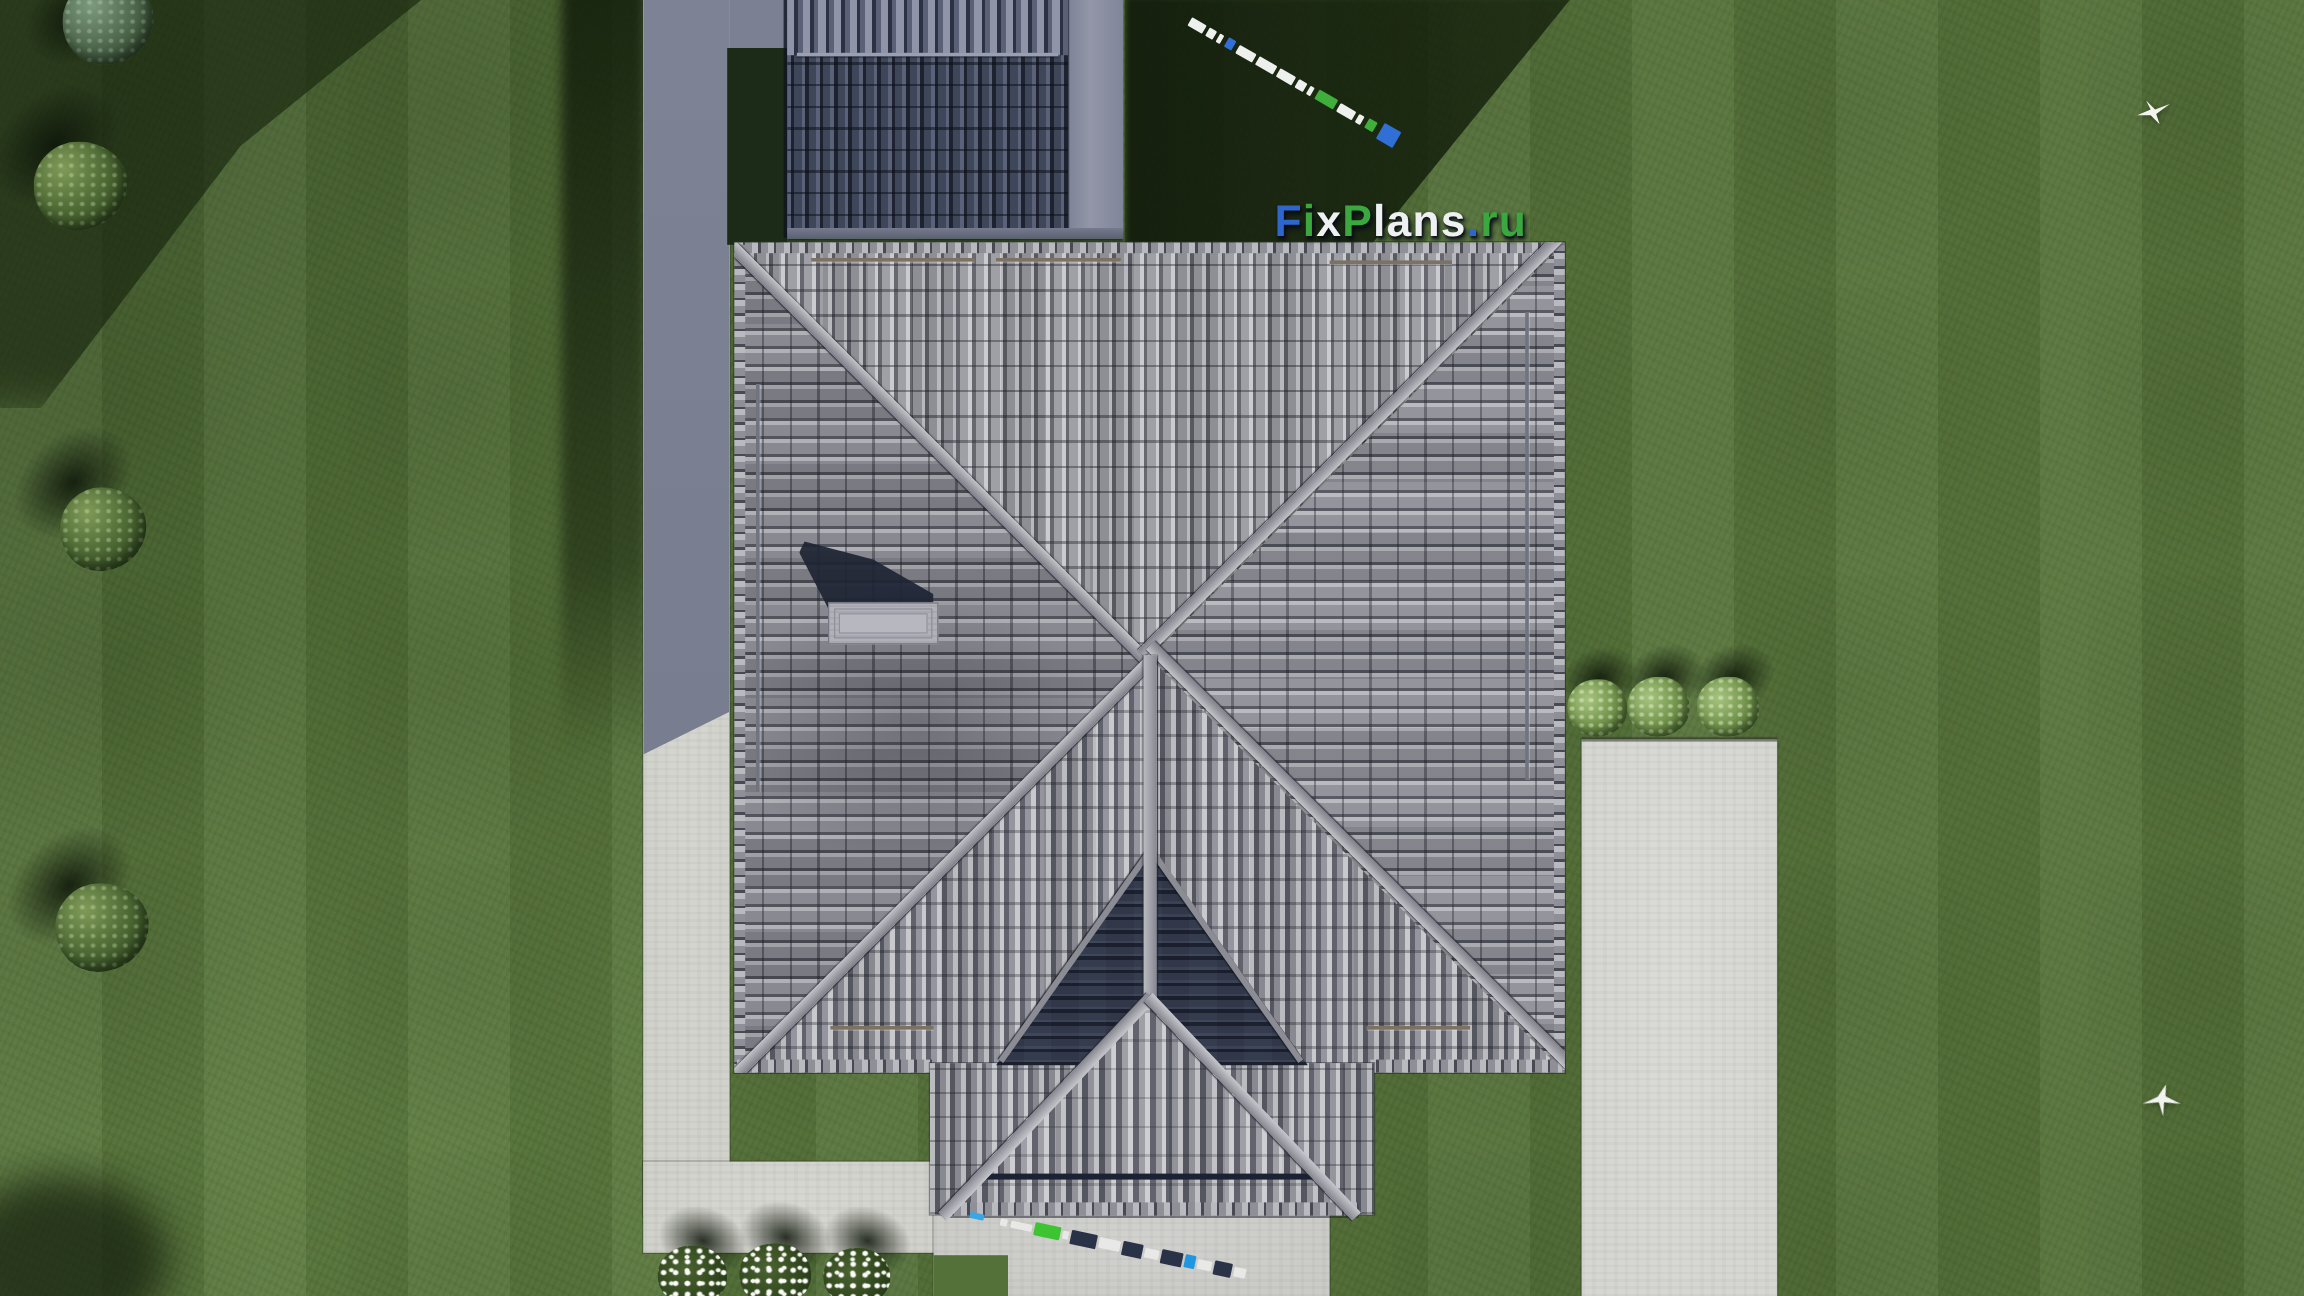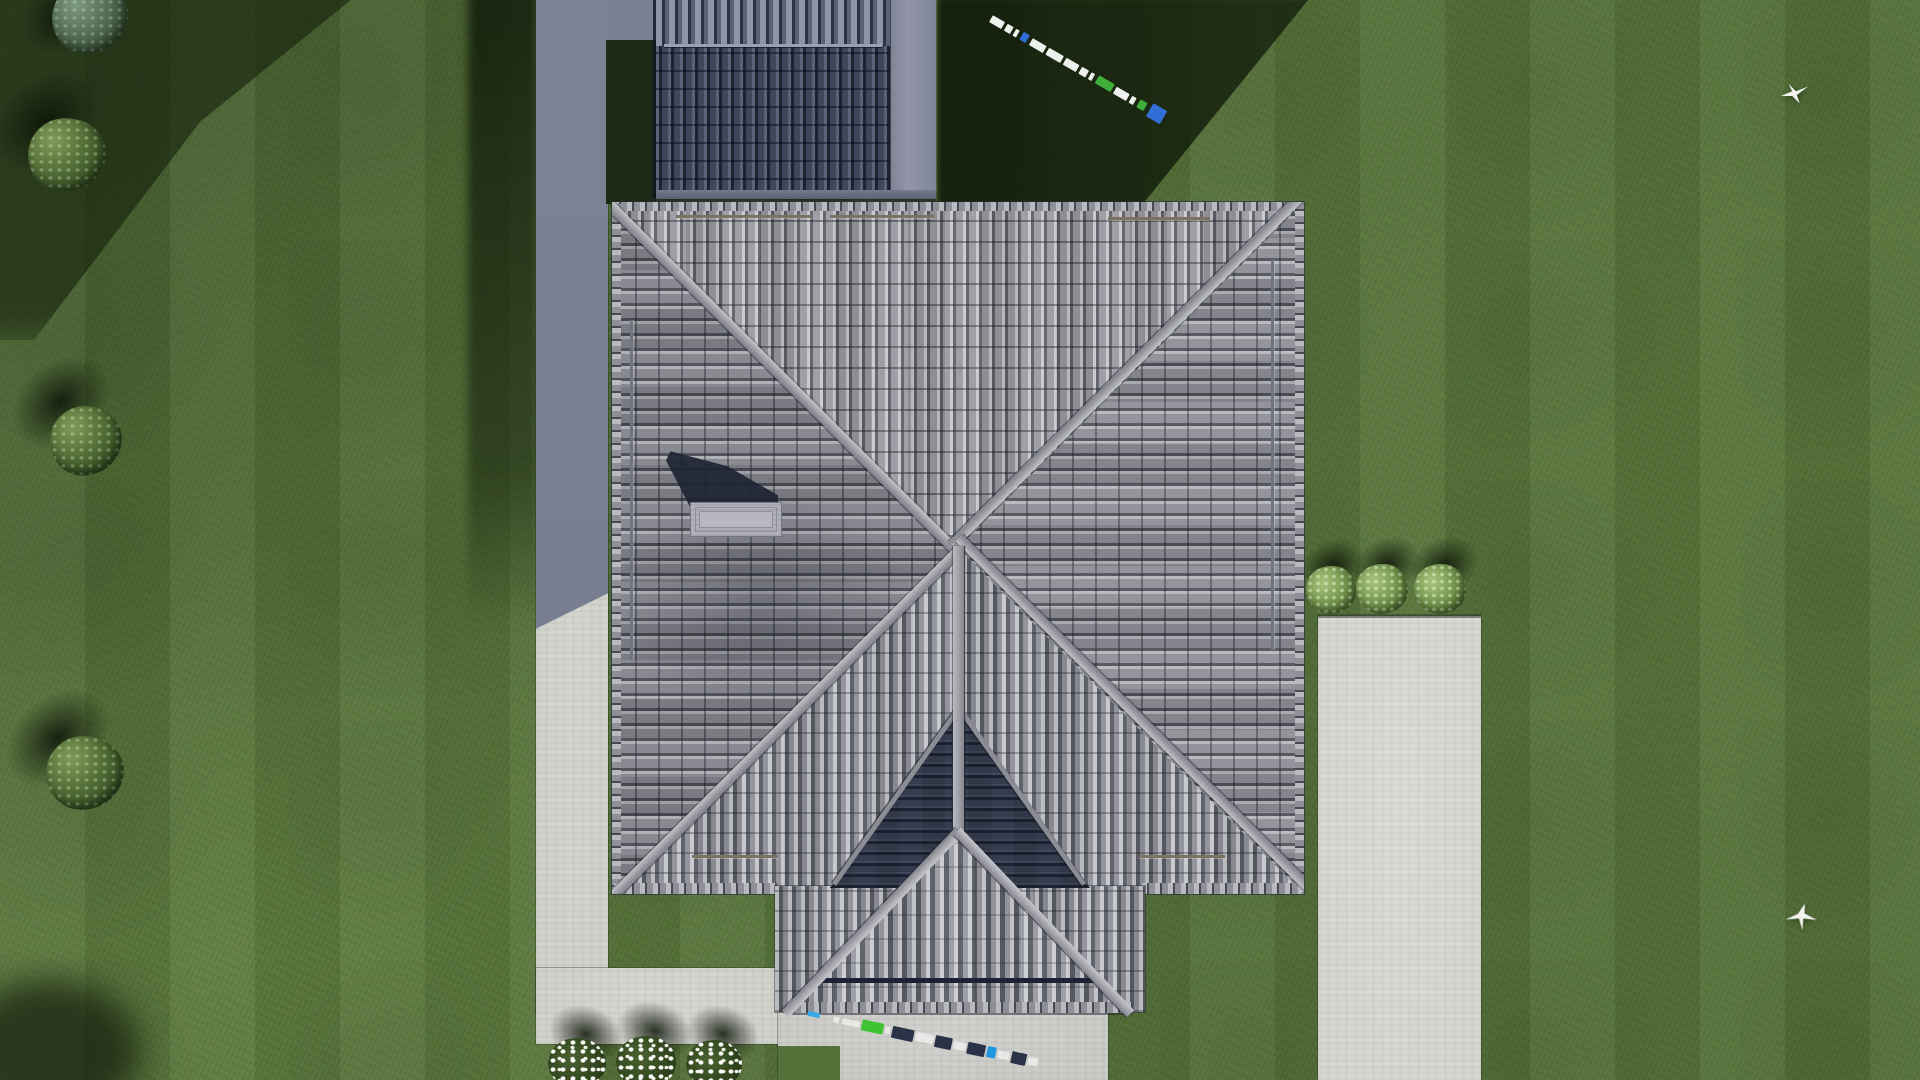--- a/index.html
+++ b/index.html
@@ -243,20 +243,21 @@
   <div class="pediment-edge abs" style="left:960px;top:704px;width:218px;transform:rotate(125.3deg);"></div>
   <div class="pediment-edge abs" style="left:958px;top:704px;width:218px;transform:rotate(54.7deg);"></div>
   <div class="abs gable-tri" style="left:786px;top:828px;width:348px;height:184px;">
     <div class="abs" style="left:36px;top:150px;width:276px;height:5px;background:#1b2234;"></div>
   </div>
   <div class="abs scallop-h" style="left:788px;top:1002px;width:344px;height:11px;box-shadow:0 2px 0 rgba(25,30,40,.5);"></div>
   <div class="abs ridge-bar" style="left:953px;top:546px;width:11px;height:290px;"></div>
   <div class="gable-ridge abs" style="left:959px;top:826px;width:252px;transform:rotate(133.5deg);"></div>
   <div class="gable-ridge abs" style="left:957px;top:826px;width:252px;transform:rotate(46.5deg);"></div>
 
+  <div class="abs watermark"><span style="color: rgb(46, 102, 203);">F</span><span style="color: rgb(58, 168, 62);">i</span><span style="color: rgb(238, 240, 242);">x</span><span style="color: rgb(58, 168, 62);">P</span><span style="color: rgb(238, 240, 242);">lans</span><span style="color: rgb(46, 102, 203);">.</span><span style="color: rgb(58, 168, 62);">ru</span></div>
 
   <div class="abs tape"><span style="width: 14px; height: 8px; background: rgb(238, 240, 238); margin-left: 0px;"></span><span style="width: 7px; height: 8px; background: rgb(238, 240, 238); margin-left: 3px;"></span><span style="width: 4px; height: 8px; background: rgb(238, 240, 238); margin-left: 3px;"></span><span style="width: 7px; height: 9px; background: rgb(47, 111, 214); margin-left: 4px;"></span><span style="width: 16px; height: 8px; background: rgb(238, 240, 238); margin-left: 4px;"></span><span style="width: 17px; height: 8px; background: rgb(238, 240, 238); margin-left: 3px;"></span><span style="width: 15px; height: 8px; background: rgb(238, 240, 238); margin-left: 3px;"></span><span style="width: 8px; height: 8px; background: rgb(238, 240, 238); margin-left: 3px;"></span><span style="width: 4px; height: 8px; background: rgb(238, 240, 238); margin-left: 3px;"></span><span style="width: 18px; height: 9px; background: rgb(63, 174, 58); margin-left: 4px;"></span><span style="width: 15px; height: 8px; background: rgb(238, 240, 238); margin-left: 3px;"></span><span style="width: 5px; height: 8px; background: rgb(238, 240, 238); margin-left: 3px;"></span><span style="width: 8px; height: 9px; background: rgb(63, 174, 58); margin-left: 4px;"></span><span style="width: 16px; height: 15px; background: rgb(47, 111, 214); margin-left: 5px;"></span></div>
 
   <div class="abs marks"><span style="width: 12px; height: 5px; background: rgb(55, 167, 232); margin-left: 0px;"></span><span style="width: 6px; height: 6px; background: rgb(232, 232, 230); margin-left: 14px;"></span><span style="width: 18px; height: 6px; background: rgb(232, 232, 230); margin-left: 3px;"></span><span style="width: 22px; height: 11px; background: rgb(62, 196, 50); margin-left: 2px;"></span><span style="width: 5px; height: 7px; background: rgb(232, 232, 230); margin-left: 2px;"></span><span style="width: 22px; height: 12px; background: rgb(42, 50, 71); margin-left: 2px;"></span><span style="width: 18px; height: 9px; background: rgb(232, 232, 230); margin-left: 2px;"></span><span style="width: 17px; height: 12px; background: rgb(42, 50, 71); margin-left: 2px;"></span><span style="width: 12px; height: 8px; background: rgb(232, 232, 230); margin-left: 2px;"></span><span style="width: 18px; height: 12px; background: rgb(42, 50, 71); margin-left: 2px;"></span><span style="width: 9px; height: 11px; background: rgb(33, 150, 224); margin-left: 2px;"></span><span style="width: 12px; height: 8px; background: rgb(232, 232, 230); margin-left: 2px;"></span><span style="width: 15px; height: 12px; background: rgb(42, 50, 71); margin-left: 2px;"></span><span style="width: 10px; height: 8px; background: rgb(232, 232, 230); margin-left: 2px;"></span></div>
 
   <div class="abs bird" style="left:1780px;top:82px;">
     <svg width="30" height="26" viewBox="0 0 32 26">
         <path d="M1 14 L13 9 L9 1 L17 9 L30 4 L18 13 L21 22 L13 14 Z" fill="#f2f3ee"></path>
       </svg>
   </div>

